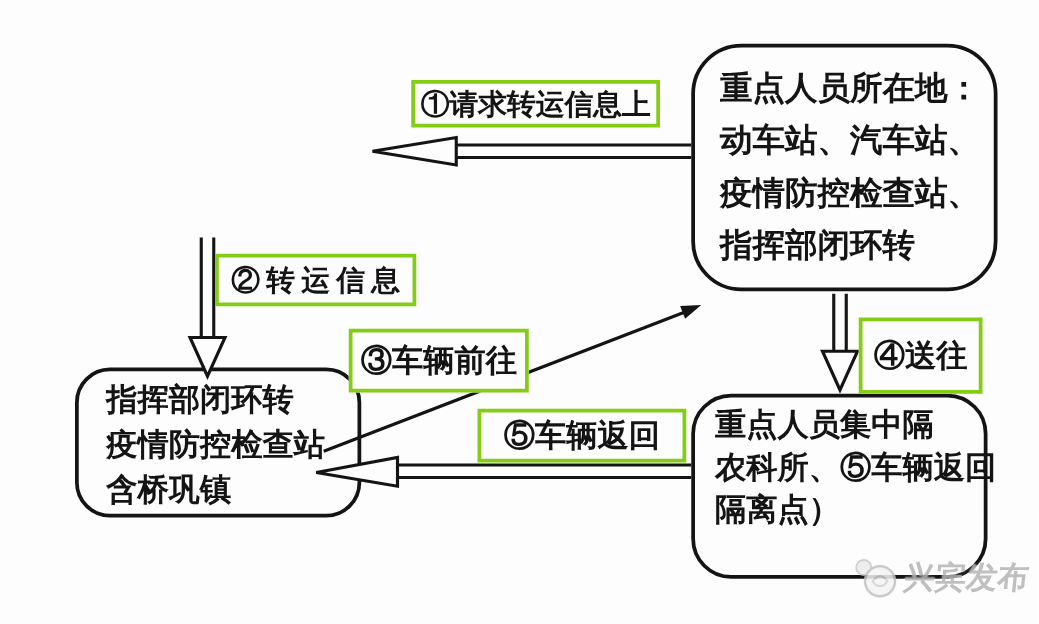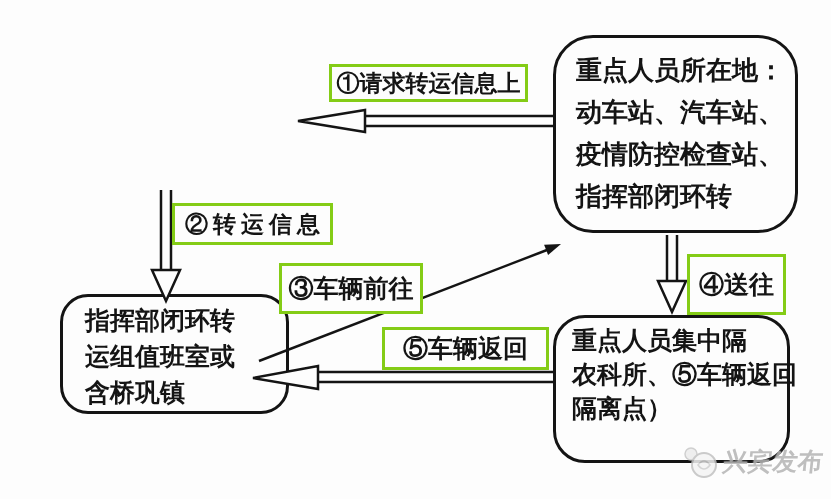--- a/index.html
+++ b/index.html
@@ -81,21 +81,21 @@
 
   <div class="node" id="node-b">
     <div class="nl">重点人员所在地：</div>
     <div class="nl">动车站、汽车站、</div>
     <div class="nl">疫情防控检查站、</div>
     <div class="nl">指挥部闭环转</div>
   </div>
 
   <div class="node" id="node-c">
     <div class="nl">指挥部闭环转</div>
-    <div class="nl">运组值班室或</div>
+    <div class="nl">疫情防控检查站</div>
     <div class="nl">含桥巩镇</div>
   </div>
 
   <div class="node" id="node-d">
     <div class="nl">重点人员集中隔</div>
     <div class="nl">农科所、⑤车辆返回</div>
     <div class="nl">隔离点）</div>
   </div>
 
   <div class="edge-label" id="label-1">①请求转运信息上</div>

